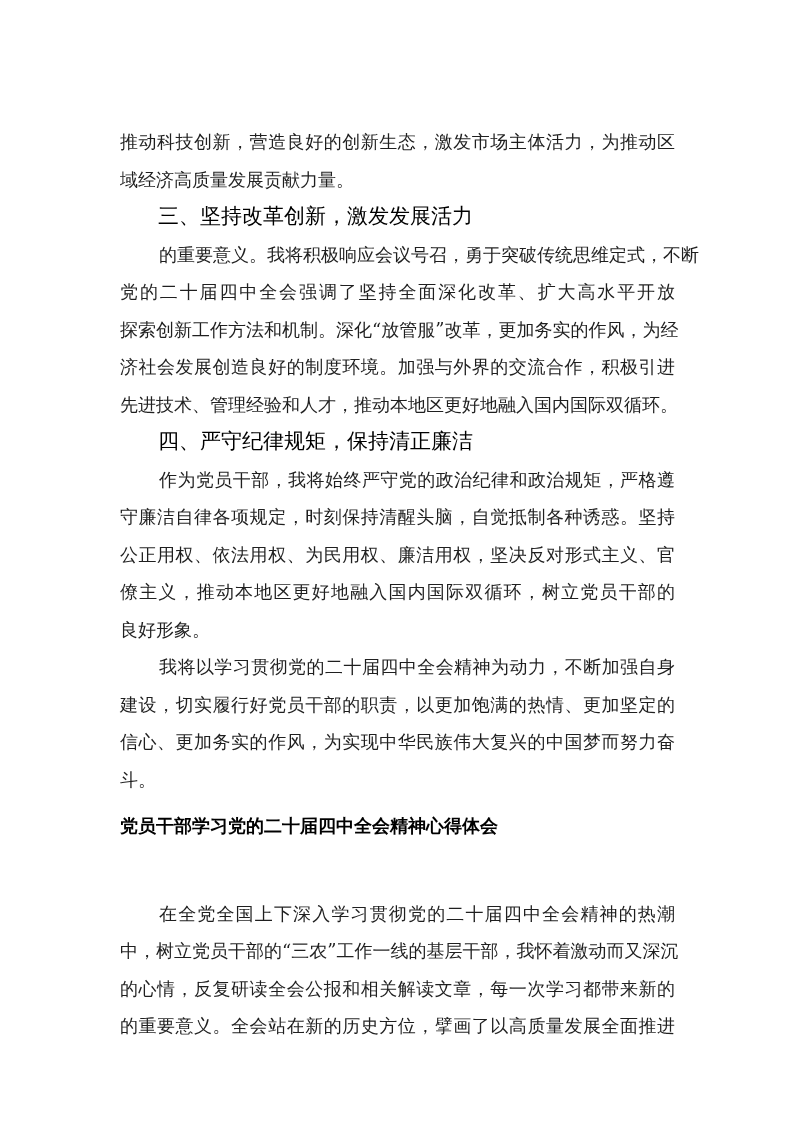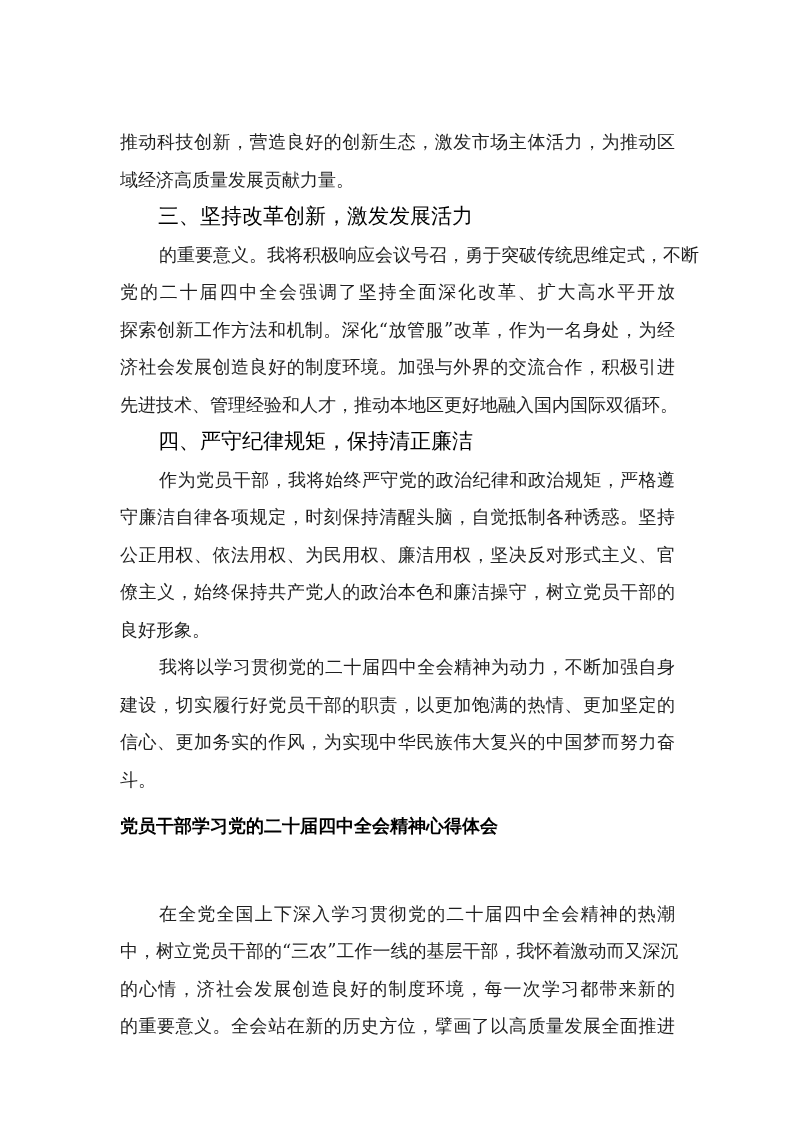--- a/index.html
+++ b/index.html
@@ -60,39 +60,39 @@
 <div class="page">
   <div class="doc-body">
       <div class="para">
         <div class="line fill">推动科技创新，营造良好的创新生态，激发市场主体活力，为推动区</div>
         <div class="line">域经济高质量发展贡献力量。</div>
       </div>
       <div class="h2">三、坚持改革创新，激发发展活力</div>
       <div class="para indent">
         <div class="line fill">的重要意义。我将积极响应会议号召，勇于突破传统思维定式，不断</div>
         <div class="line fill">党的二十届四中全会强调了坚持全面深化改革、扩大高水平开放</div>
-        <div class="line fill">探索创新工作方法和机制。深化“放管服”改革，作为一名身处，为经</div>
+        <div class="line fill">探索创新工作方法和机制。深化“放管服”改革，更加务实的作风，为经</div>
         <div class="line fill">济社会发展创造良好的制度环境。加强与外界的交流合作，积极引进</div>
         <div class="line">先进技术、管理经验和人才，推动本地区更好地融入国内国际双循环。</div>
       </div>
       <div class="h2">四、严守纪律规矩，保持清正廉洁</div>
       <div class="para indent">
         <div class="line fill">作为党员干部，我将始终严守党的政治纪律和政治规矩，严格遵</div>
         <div class="line fill">守廉洁自律各项规定，时刻保持清醒头脑，自觉抵制各种诱惑。坚持</div>
         <div class="line fill">公正用权、依法用权、为民用权、廉洁用权，坚决反对形式主义、官</div>
-        <div class="line fill">僚主义，始终保持共产党人的政治本色和廉洁操守，树立党员干部的</div>
+        <div class="line fill">僚主义，推动本地区更好地融入国内国际双循环，树立党员干部的</div>
         <div class="line">良好形象。</div>
       </div>
       <div class="para indent">
         <div class="line fill">我将以学习贯彻党的二十届四中全会精神为动力，不断加强自身</div>
         <div class="line fill">建设，切实履行好党员干部的职责，以更加饱满的热情、更加坚定的</div>
         <div class="line fill">信心、更加务实的作风，为实现中华民族伟大复兴的中国梦而努力奋</div>
         <div class="line">斗。</div>
       </div>
       <div class="h1">党员干部学习党的二十届四中全会精神心得体会</div>
       <div class="para indent">
         <div class="line fill">在全党全国上下深入学习贯彻党的二十届四中全会精神的热潮</div>
         <div class="line fill">中，树立党员干部的“三农”工作一线的基层干部，我怀着激动而又深沉</div>
-        <div class="line fill">的心情，济社会发展创造良好的制度环境，每一次学习都带来新的</div>
+        <div class="line fill">的心情，反复研读全会公报和相关解读文章，每一次学习都带来新的</div>
         <div class="line fill">的重要意义。全会站在新的历史方位，擘画了以高质量发展全面推进</div>
       </div>
     </div>
 </div>
 
 </body></html>

